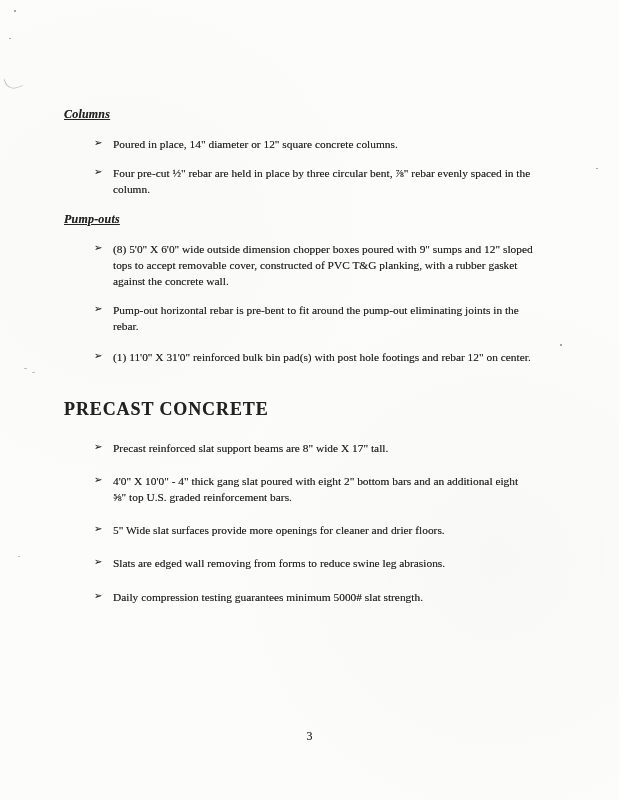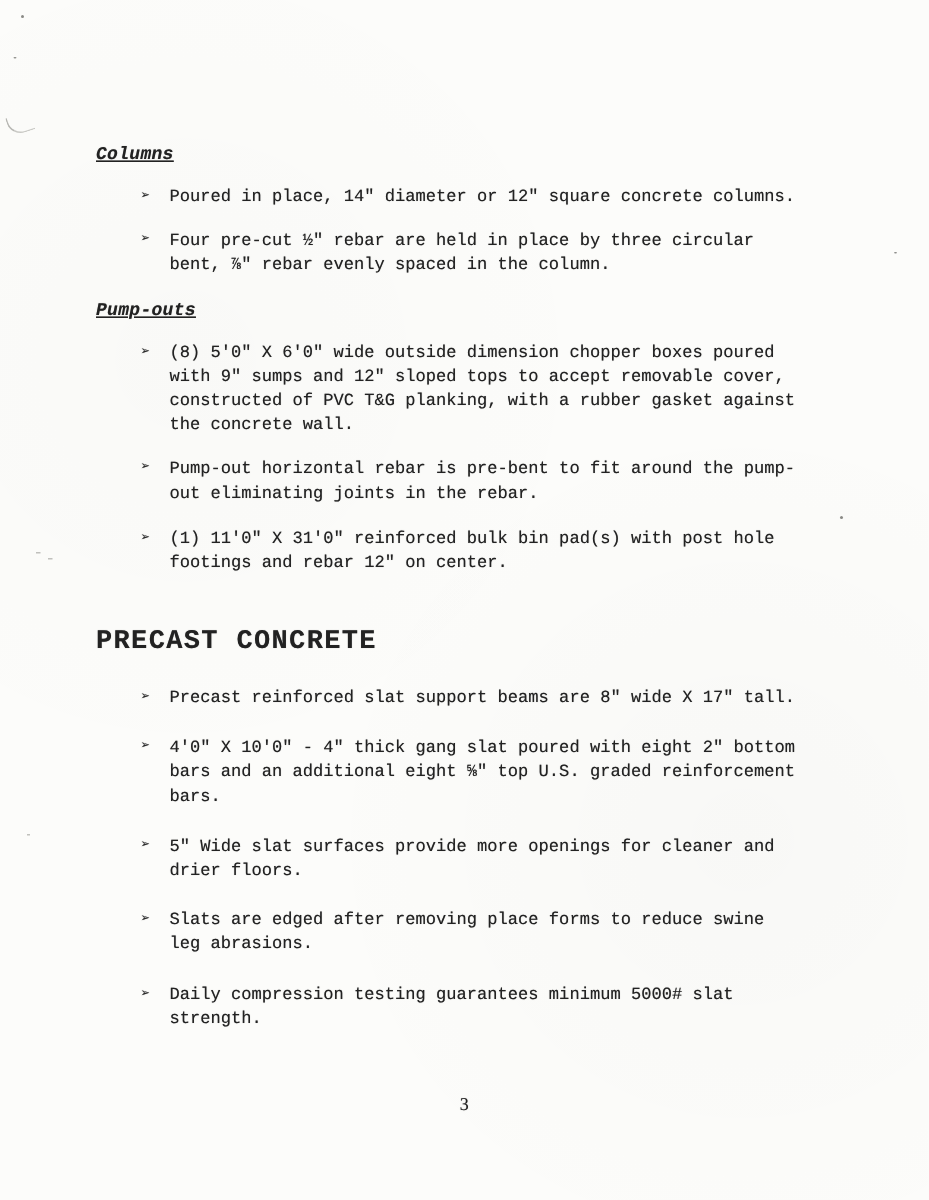--- a/index.html
+++ b/index.html
@@ -16,24 +16,23 @@
     position: absolute;
     inset: 0;
     background:
       radial-gradient(circle at 20% 30%, rgba(0,0,0,0.012), transparent 40%),
       radial-gradient(circle at 80% 70%, rgba(0,0,0,0.015), transparent 40%),
       #fcfcfa;
   }
   .content {
     position: absolute;
     left: 64px;
-    top: 96px;
+    top: 107px;
     width: 478px;
     text-shadow: 0 0 0.5px rgba(40,40,40,0.55);
-    font-family: Liberation Mono, monospace;
   }
   .sec { margin-bottom: 14px; }
   .subhead {
     font-style: italic;
     font-weight: bold;
     font-size: 12px;
     text-decoration: underline;
     margin: 0 0 14px 0;
     letter-spacing: 0.2px;
   }
@@ -155,21 +154,21 @@
         <li class="item">
           <span class="arrow">➢</span>
           <span class="txt">4'0" X 10'0" - 4" thick gang slat poured with eight 2" bottom bars and an additional eight ⅝" top U.S. graded reinforcement bars.</span>
         </li>
         <li class="item">
           <span class="arrow">➢</span>
           <span class="txt">5" Wide slat surfaces provide more openings for cleaner and drier floors.</span>
         </li>
         <li class="item">
           <span class="arrow">➢</span>
-          <span class="txt">Slats are edged after removing place forms to reduce swine leg abrasions.</span>
+          <span class="txt">Slats are edged wall removing from forms to reduce swine leg abrasions.</span>
         </li>
         <li class="item">
           <span class="arrow">➢</span>
           <span class="txt">Daily compression testing guarantees minimum 5000# slat strength.</span>
         </li>
       </ul>
     </section>
 
   </div>
 

